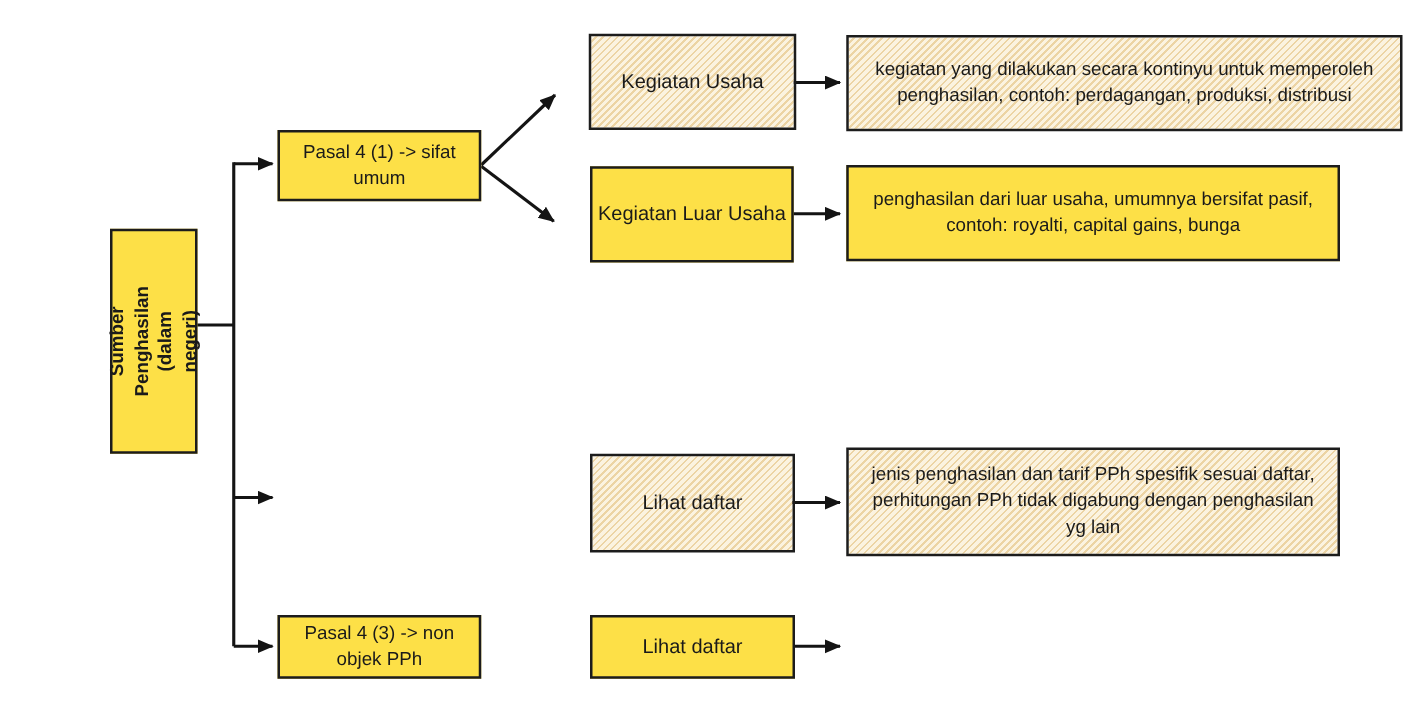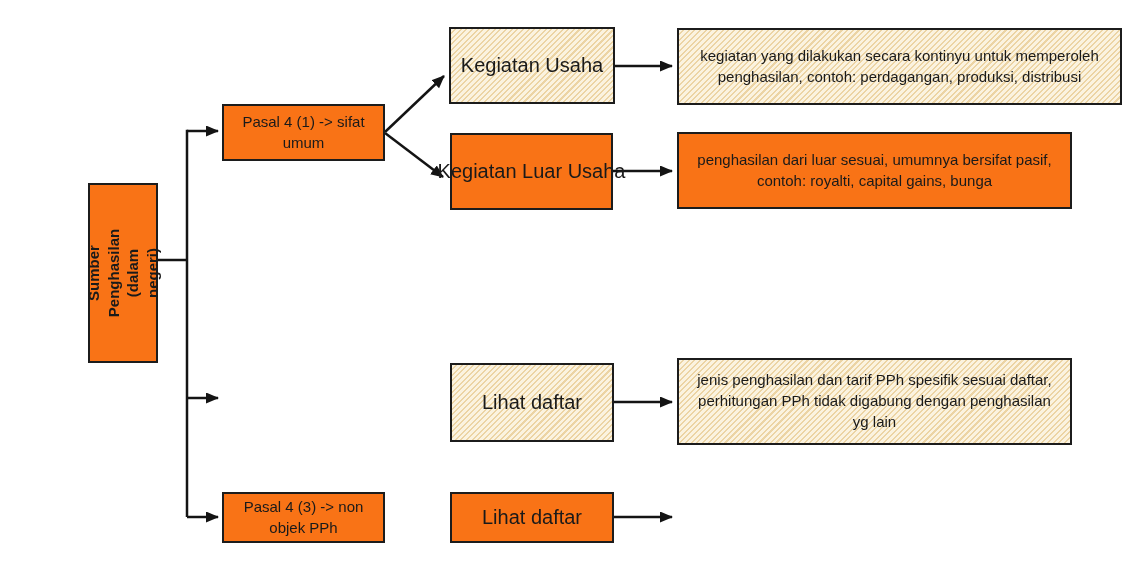--- a/index.html
+++ b/index.html
@@ -17,42 +17,42 @@
     height: 566px;
     background: var(--canvas-bg);
     font-family: "Liberation Sans", sans-serif;
     color: var(--text);
     overflow: hidden;
   }
   .box {
     position: absolute;
     box-sizing: border-box;
     border: 2.5px solid var(--box-border);
-    background: #f97316;
+    background: #fde047;
     display: flex;
     align-items: center;
     justify-content: center;
     text-align: center;
     font-size: 15px;
     line-height: 1.35;
     padding: 3px 10px;
   }
   .hatch {
     background: repeating-linear-gradient(
       135deg,
       var(--hatch-base) 0px,
       var(--hatch-base) 2.5px,
       var(--hatch-stripe) 2.5px,
       var(--hatch-stripe) 4px
     );
   }
   .bold { font-weight: normal; }
   .nowrap { white-space: nowrap; }
   .pre { white-space: pre; }
-  .label16 { font-size: 20px; }
+  .label16 { font-size: 16px; margin-left: 22px; }
   .desc { padding: 3px 14px; line-height: 1.38; }
 
   
   .n-source  { left: 88px;  top: 183px; width: 70px;  height: 180px; }
   .n-source .vtext {
     transform: rotate(-90deg);
     font-weight: bold;
     white-space: pre-line;
     text-align: center;
     line-height: 1.3;
@@ -134,21 +134,21 @@
 
   <div class="box n-ld3 label16 bold">
     <span class="nowrap">Lihat daftar</span>
   </div>
 
   <div class="box hatch desc n-desc1">
     <span>kegiatan yang dilakukan secara kontinyu untuk memperoleh penghasilan, contoh: perdagangan, produksi, distribusi</span>
   </div>
 
   <div class="box desc n-desc2">
-    <span>penghasilan dari luar sesuai, umumnya bersifat pasif, contoh: royalti, capital gains, bunga</span>
+    <span>penghasilan dari luar usaha, umumnya bersifat pasif, contoh: royalti, capital gains, bunga</span>
   </div>
 
   <div class="box hatch desc n-desc3">
     <span><span>jenis penghasilan dan </span><b class="bold">tarif PPh spesifik</b><span> sesuai daftar, perhitungan PPh tidak digabung dengan penghasilan yg lain</span></span>
   </div>
 
 
 </div>
 
 </body></html>

